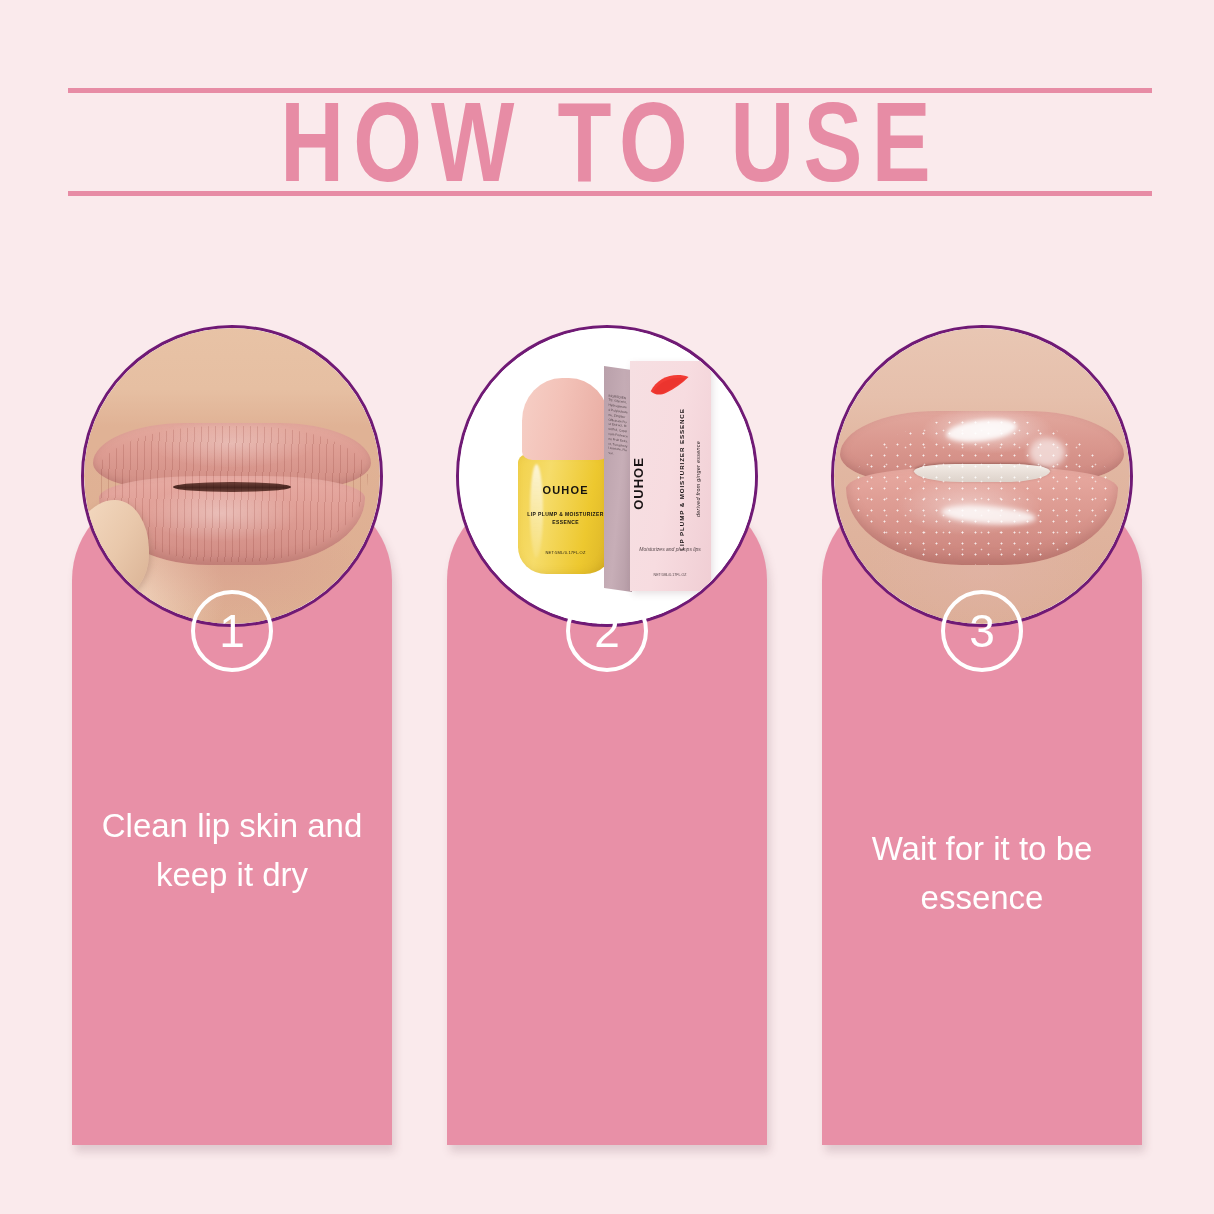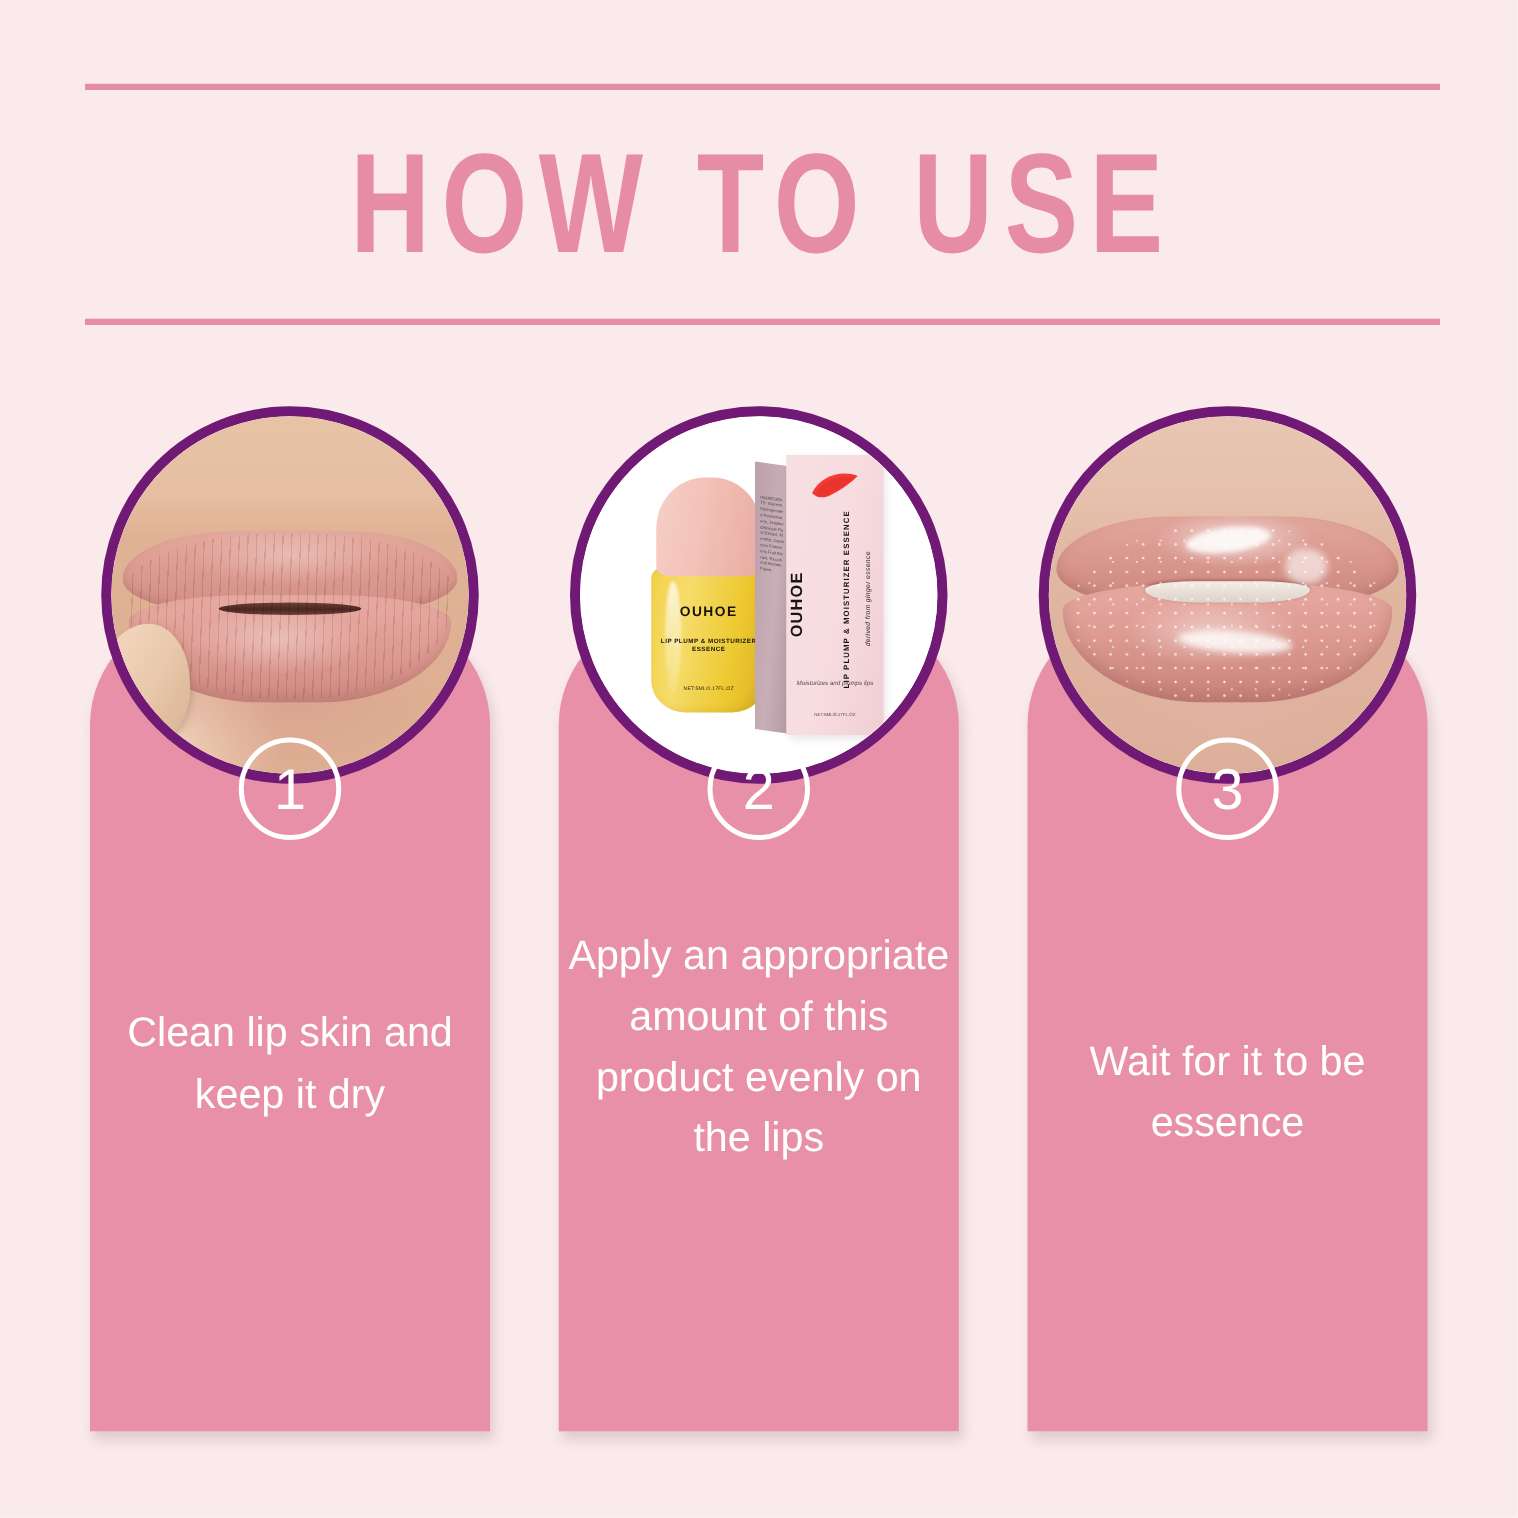--- a/index.html
+++ b/index.html
@@ -12,23 +12,23 @@
     background: #faeaec;
     font-family: "Liberation Sans", sans-serif;
     overflow: hidden;
     position: relative;
   }
 
   
   #header {
     position: absolute;
     left: 68px;
-    top: 67px;
+    top: 88px;
     width: 1084px;
-    height: 193px;
+    height: 108px;
   }
   .rule {
     position: absolute;
     left: 0;
     width: 100%;
     height: 5px;
     background: #e78ca5;
   }
   .rule.top { top: 0; }
   .rule.bottom { bottom: 0; }
@@ -83,21 +83,21 @@
 
   
   .photo {
     position: absolute;
     left: 19px;
     top: 25px;
     width: 302px;
     height: 302px;
     border-radius: 50%;
     overflow: hidden;
-    border: 8px solid #701a75;
+    border: 3px solid #701a75;
     box-sizing: border-box;
     background: #fff;
   }
   .photo-inner {
     position: absolute;
     inset: 0;
     border-radius: 50%;
     overflow: hidden;
   }
 
@@ -534,21 +534,20 @@
               <div class="box-tagline">Moisturizes and plumps lips</div>
               <div class="box-net">NET:5ML/0.17FL.OZ</div>
             </div>
           </div>
 
         </div>
       </div>
     </div>
 
     <div class="badge">2</div>
-    <div class="caption cap-2">Apply an appropriate amount of this product evenly on the lips</div>
   </div>
 
   <div class="step step-3">
     <div class="panel"></div>
 
     <div class="photo">
       <div class="photo-inner">
         <div class="lips-gloss"></div>
         <div class="glip-upper"></div>
         <div class="glip-lower"></div>

